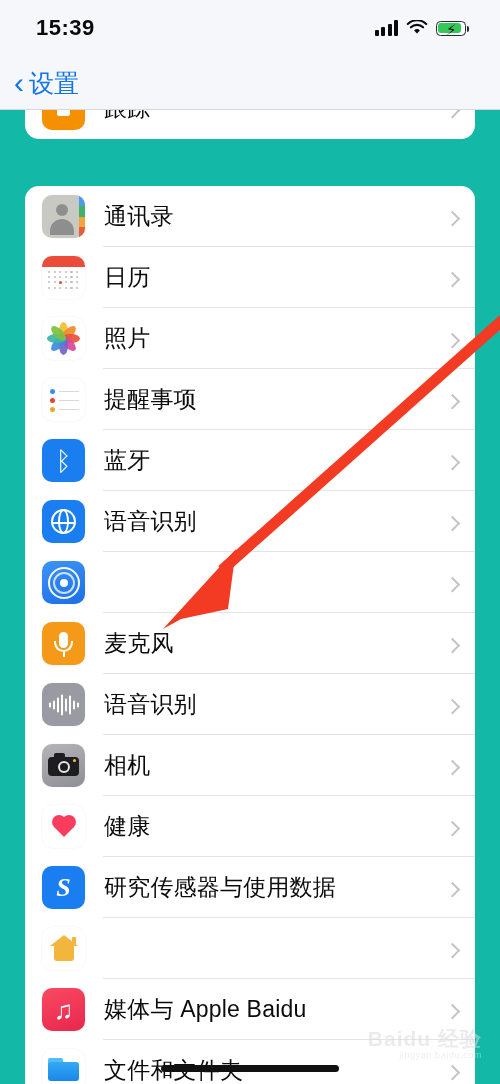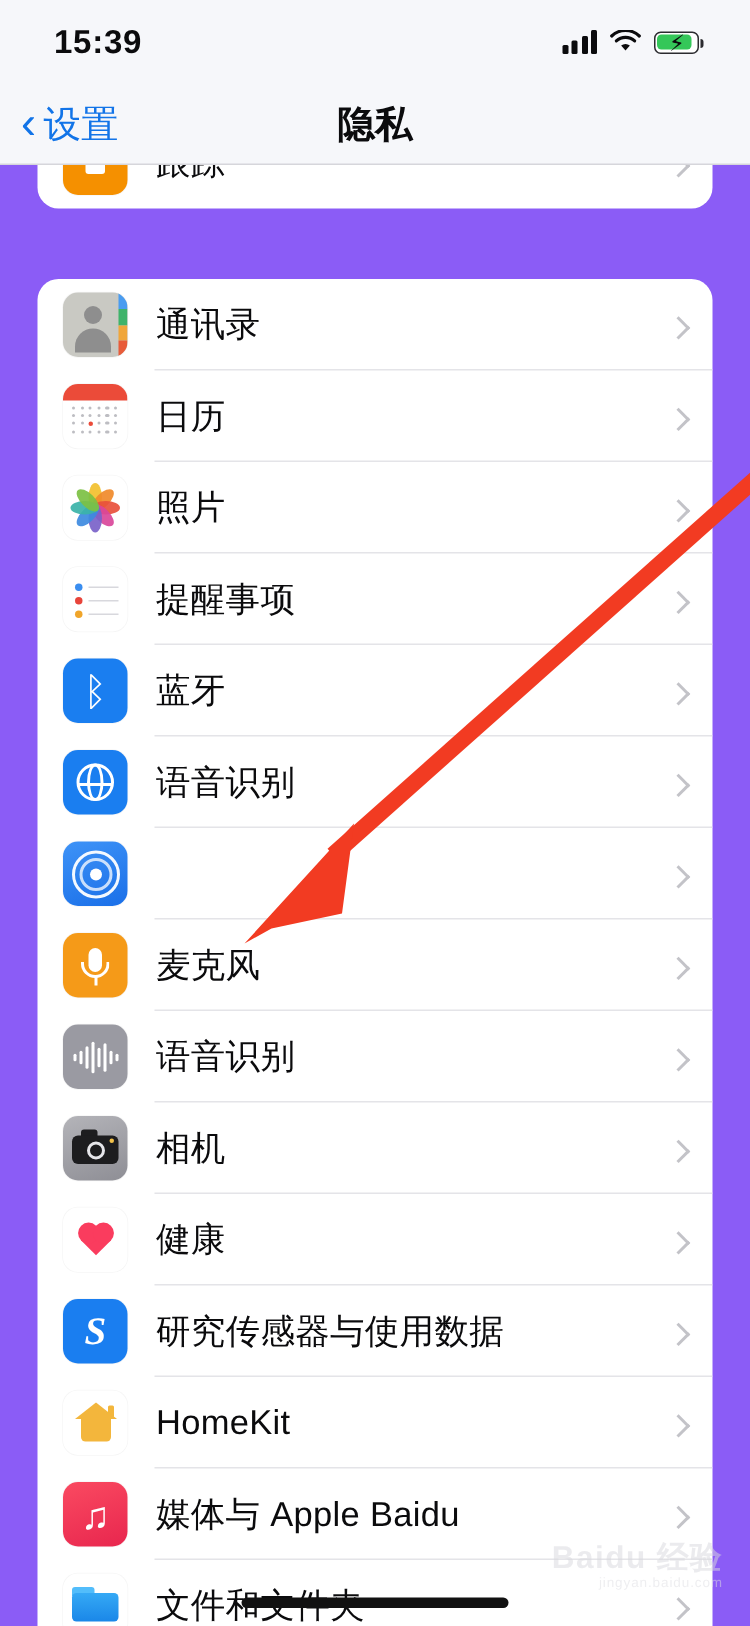--- a/index.html
+++ b/index.html
@@ -136,21 +136,21 @@
     height: 1px;
     background: #d6d6db;
   }
 
   
   .content {
     position: absolute;
     top: 110px; left: 0;
     width: 500px;
     height: 974px;
-    background: #8b5cf6;
+    background: #14b8a6;
     overflow: hidden;
   }
   .card {
     background: #ffffff;
     border-radius: 14px;
     margin: 0 25px;
     overflow: hidden;
   }
   .card.clipped-top {
     border-radius: 0 0 14px 14px;
@@ -477,21 +477,20 @@
         <div class="bolt">⚡</div>
       </div>
     </div>
   </div>
 
   <div class="navbar">
     <div class="nav-back">
       <span class="chev">‹</span>
       <span class="lbl">设置</span>
     </div>
-    <div class="nav-title">隐私</div>
     <div class="nav-hairline"></div>
   </div>
 
   <div class="content">
 
     <div class="card clipped-top">
       <div class="row">
         <div class="icon ic-track"></div>
         <div class="row-label">跟踪</div>
         <div class="chevron"></div>
@@ -675,21 +674,20 @@
         <div class="chevron"></div>
         <div class="sep"></div>
       </div>
 
       <div class="row">
         <div class="icon ic-homekit">
           <div class="chim"></div>
             <div class="roof"></div>
             <div class="wall"></div>
         </div>
-        <div class="row-label">HomeKit</div>
         <div class="chevron"></div>
         <div class="sep"></div>
       </div>
 
       <div class="row">
         <div class="icon ic-music">
           <span class="note">♫</span>
         </div>
         <div class="row-label">媒体与 Apple Baidu</div>
         <div class="chevron"></div>

